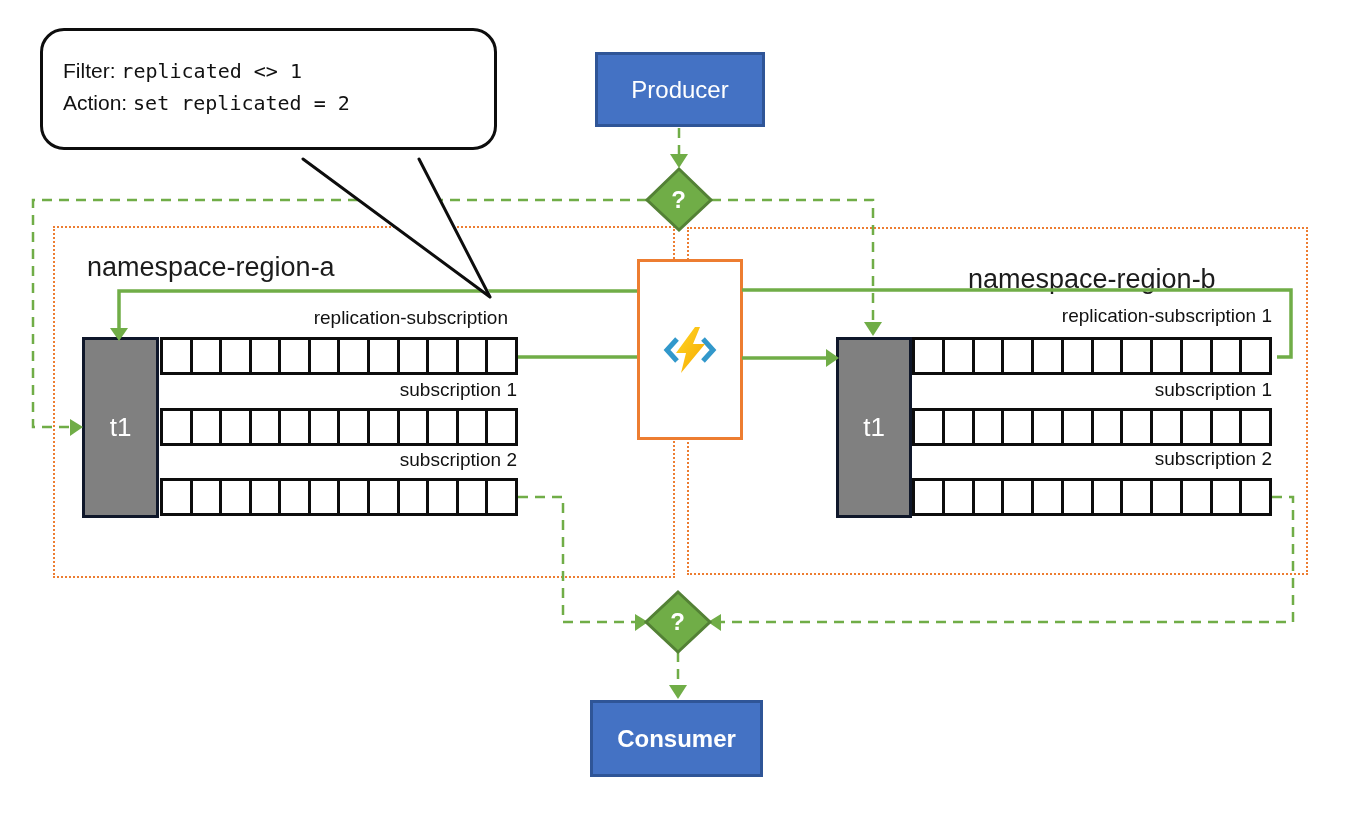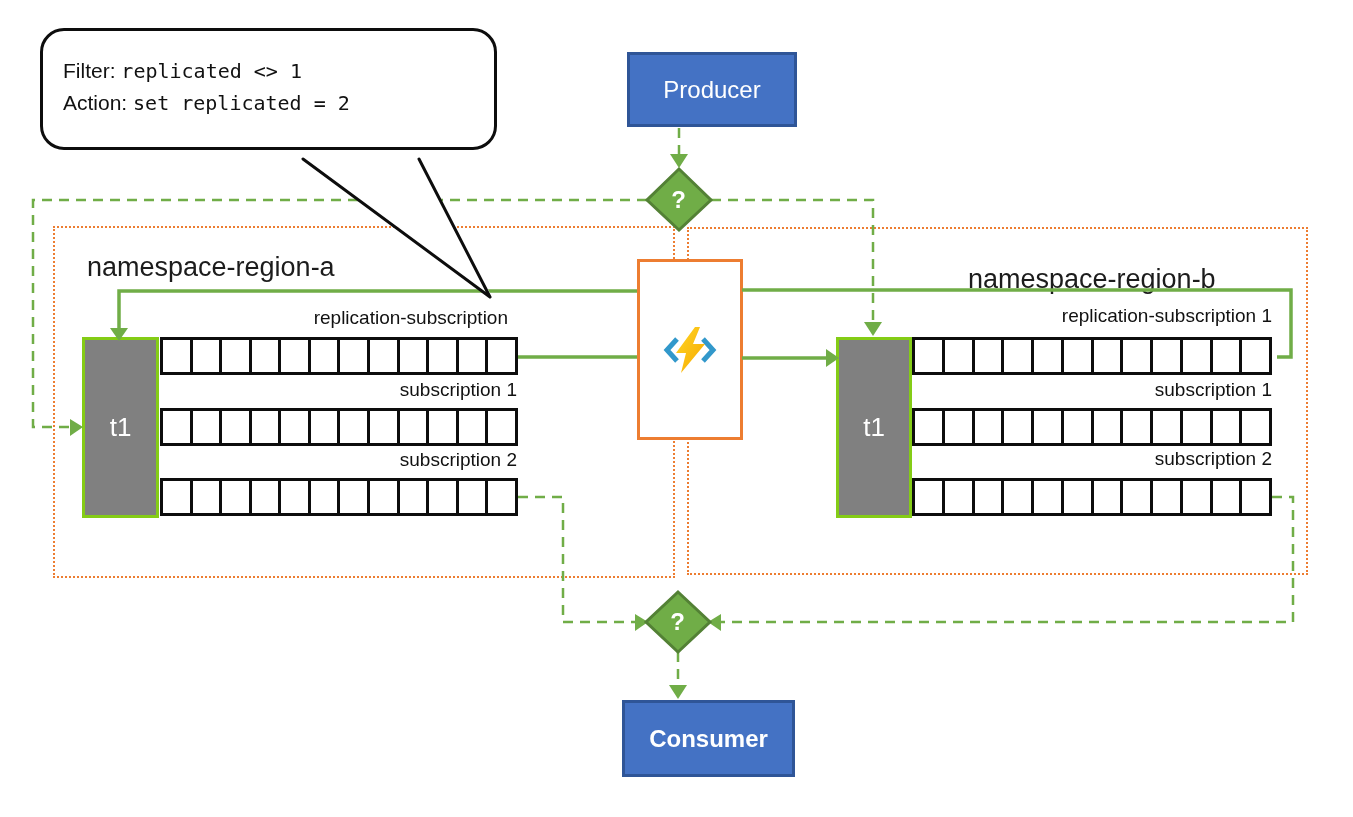--- a/index.html
+++ b/index.html
@@ -14,30 +14,30 @@
   .ns-label { font-size:27px; color:#1c1c1c; white-space:nowrap;text-align:center; }
 
   .callout {
     border:3px solid #0d0d0d; border-radius:24px; background:#ffffff;
     padding:24px 0 0 20px; font-size:21px; color:#111; line-height:32px;
   }
   .code { font-family:"DejaVu Sans Mono", monospace; font-size:20px; }
 
   .node {
     background:#4472C4; border:3px solid #2F5597; color:#ffffff;
-    display:flex; align-items:center; justify-content:center; font-size:24px;margin-left:32px;
+    display:flex; align-items:center; justify-content:center; font-size:24px;
   }
 
   .func-box {
     background:#ffffff; border:3px solid #ED7D31;
     display:flex; align-items:center; justify-content:center;
   }
 
   .topic {
-    background:#808080; border:3px solid #84cc16; color:#ffffff;
+    background:#808080; border:3px solid #0f172a; color:#ffffff;
     display:flex; align-items:center; justify-content:center; font-size:26px;
   }
 
   .seg-row { display:flex; border:3px solid #0d0d0d; background:#ffffff; }
   .seg-row .cell { flex:1 1 0; border-right:3px solid #0d0d0d; background:#ffffff; }
   .seg-row .cell:last-child { border-right:none; }
 
   .row-label { font-size:19px; color:#111; text-align:right; white-space:nowrap; }
 
   .qmark {

